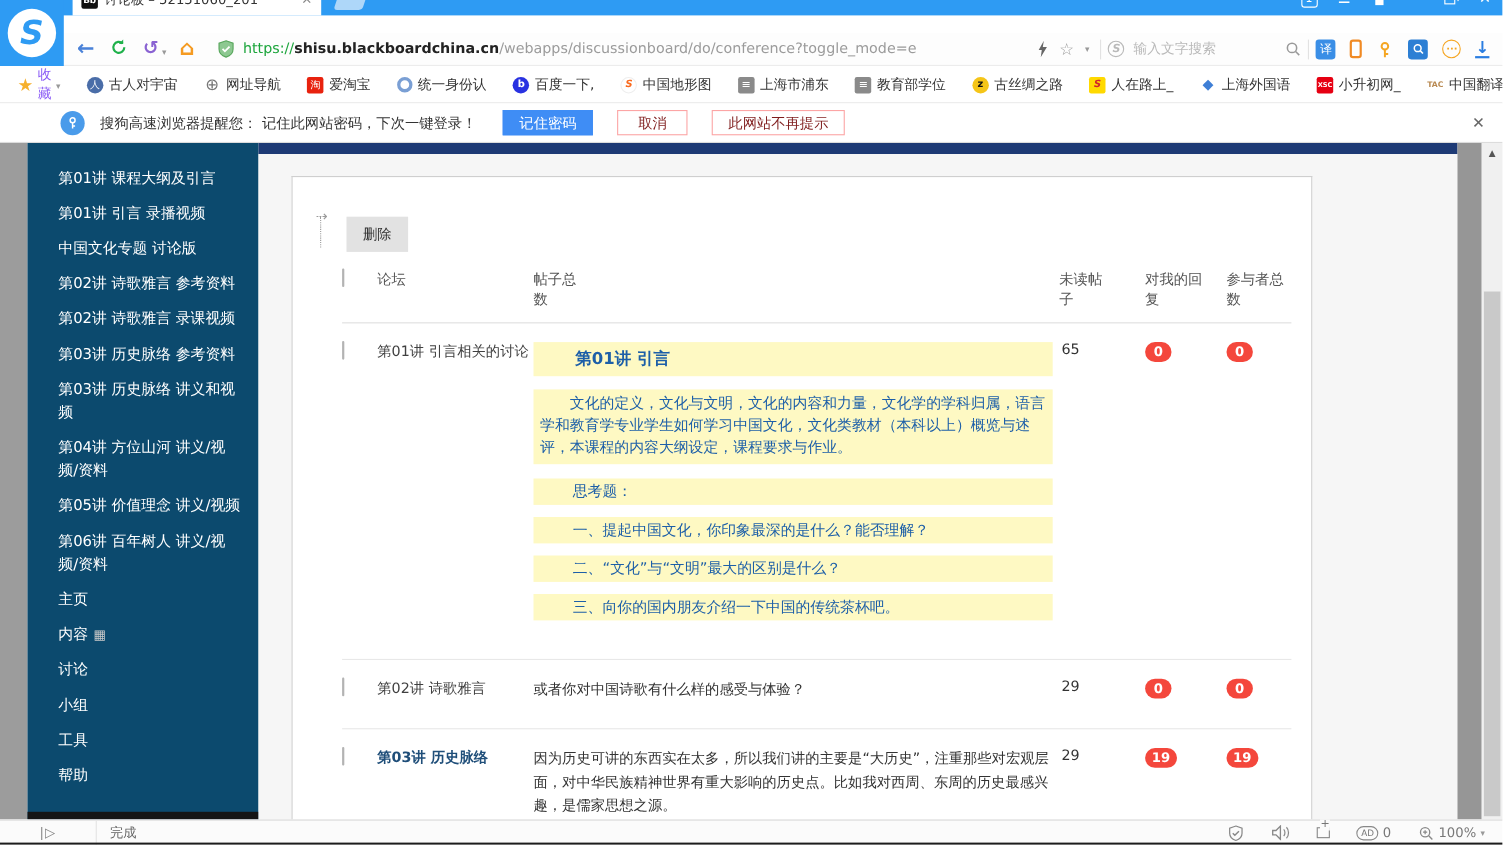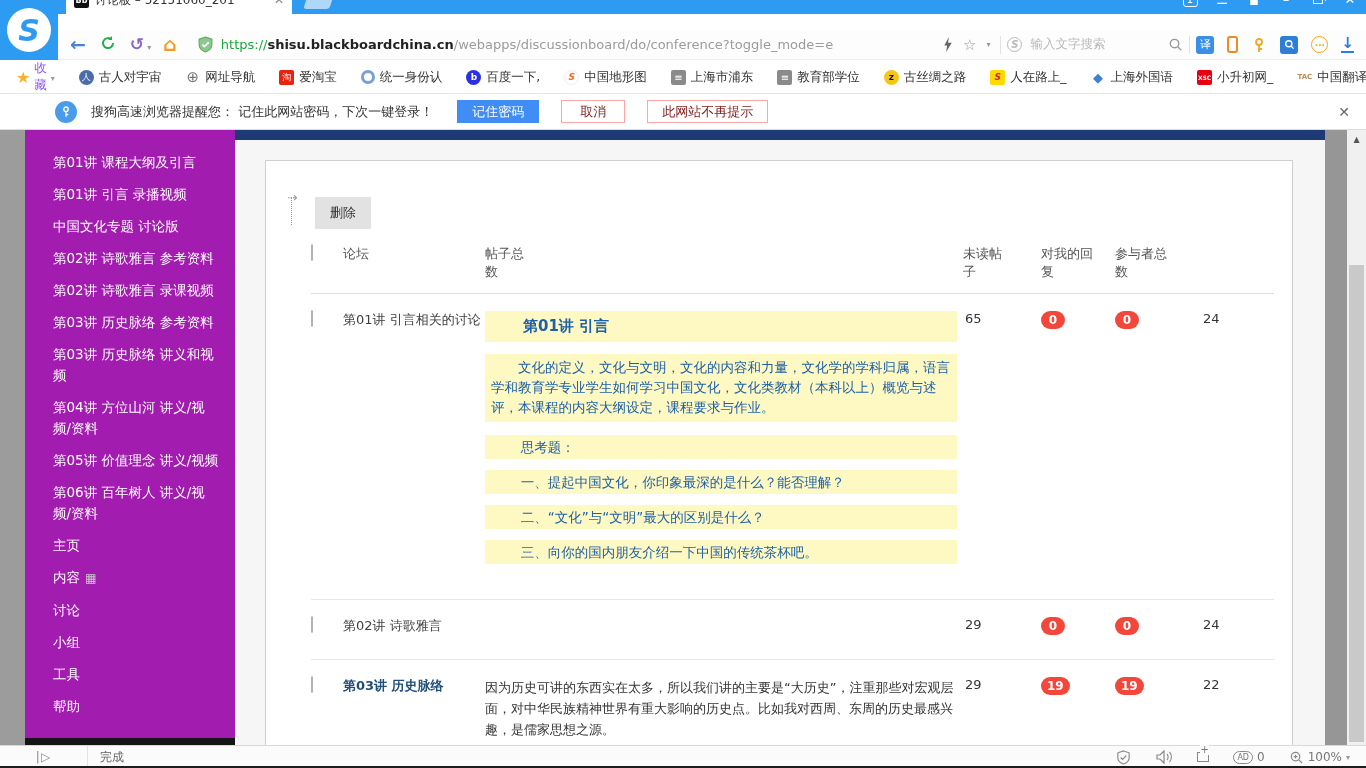--- a/index.html
+++ b/index.html
@@ -91,29 +91,29 @@
   .notify-text { font-size:13px; color:#333; margin-right:24px; }
   .btn { font-size:13px; height:23px; padding:0 14px; display:inline-flex; align-items:center;
     justify-content:center; margin-right:22px; cursor:default; }
   .btn-primary { background:#3f8df5; color:#fff; border:1px solid #3f8df5; min-width:78px; }
   .btn-outline { background:#fff; color:#7f1d1d; border:1px solid #fca5a5; min-width:64px; }
   .notify-close { margin-left:auto; margin-right:16px; color:#666; font-size:14px; }
 
   
   #page { position:absolute; top:130px; left:0; width:1366px; height:615px; background:#f6f6f6; }
   .edge-left { position:absolute; left:0; top:0; width:25px; height:100%; background:#9c9c9c; }
-  .sidebar { position:absolute; left:25px; top:0; width:210px; height:100%; background:#a21caf; }
+  .sidebar { position:absolute; left:25px; top:0; width:210px; height:100%; background:#0c4a6e; }
   .sidebar::after { content:''; position:absolute; left:0; bottom:0; width:100%; height:7px; background:#151515; }
   .sidebar ul { list-style:none; padding:22px 14px 0 28px; }
   .sidebar li { color:#fff; font-size:13.5px; line-height:21px; margin-bottom:11px; cursor:pointer; }
   .sidebar li .grid-ic { color:#c9c9c9; font-size:12px; margin-left:5px; }
   .navy-strip { position:absolute; left:235px; right:41px; top:0; height:10px; background:#1e3a75; }
   .pagebg { position:absolute; left:235px; right:41px; top:10px; bottom:0; background:#f6f6f6; }
 
-  .panel { position:absolute; left:265px; top:30px; width:1028px; height:585px; background:#fff;
+  .panel { position:absolute; left:265px; top:30px; width:928px; height:585px; background:#fff;
     border:1px solid #cfcfcf; border-bottom:none; overflow:hidden; padding:36px 18px 0 45px; }
   .action-row { display:flex; align-items:flex-start; gap:10px; }
   .drag-arrow { width:14px; height:28px; border-left:1px dotted #9a9a9a; margin-left:-20px; position:relative; color:#9a9a9a; }
   .drag-arrow::before { content:'⇢'; position:absolute; top:-7px; left:-5px; font-size:13px; }
   .delete-btn { background:#e2e2e2; color:#333; font-size:13px; padding:7px 15px; border:none; }
 
   .forum-table { margin-top:16px; font-size:13px; color:#333; }
   .t-row { display:grid; grid-template-columns:32px 142px 478px 78px 74px 86px 1fr; align-items:start; }
   .t-head { color:#555; padding-bottom:12px; border-bottom:1px solid #dedede; }
   .hw3 { max-width:44px; display:inline-block; }
@@ -369,20 +369,21 @@
         <span class="num">65</span>
         <span><span class="badge">0</span></span>
         <span><span class="badge">0</span></span>
         <span class="num">24</span>
       </div>
 
       <div class="t-row body-row">
         <span><span class="cb"></span></span>
         <span><a class="forum-link" href="#">第02讲 诗歌雅言</a></span>
         <span class="desc-col desc-plain">
+          <div>或者你对中国诗歌有什么样的感受与体验？</div>
         </span>
         <span class="num">29</span>
         <span><span class="badge">0</span></span>
         <span><span class="badge">0</span></span>
         <span class="num">24</span>
       </div>
 
       <div class="t-row body-row">
         <span><span class="cb"></span></span>
         <span><a class="forum-link unread" href="#">第03讲 历史脉络</a></span>

